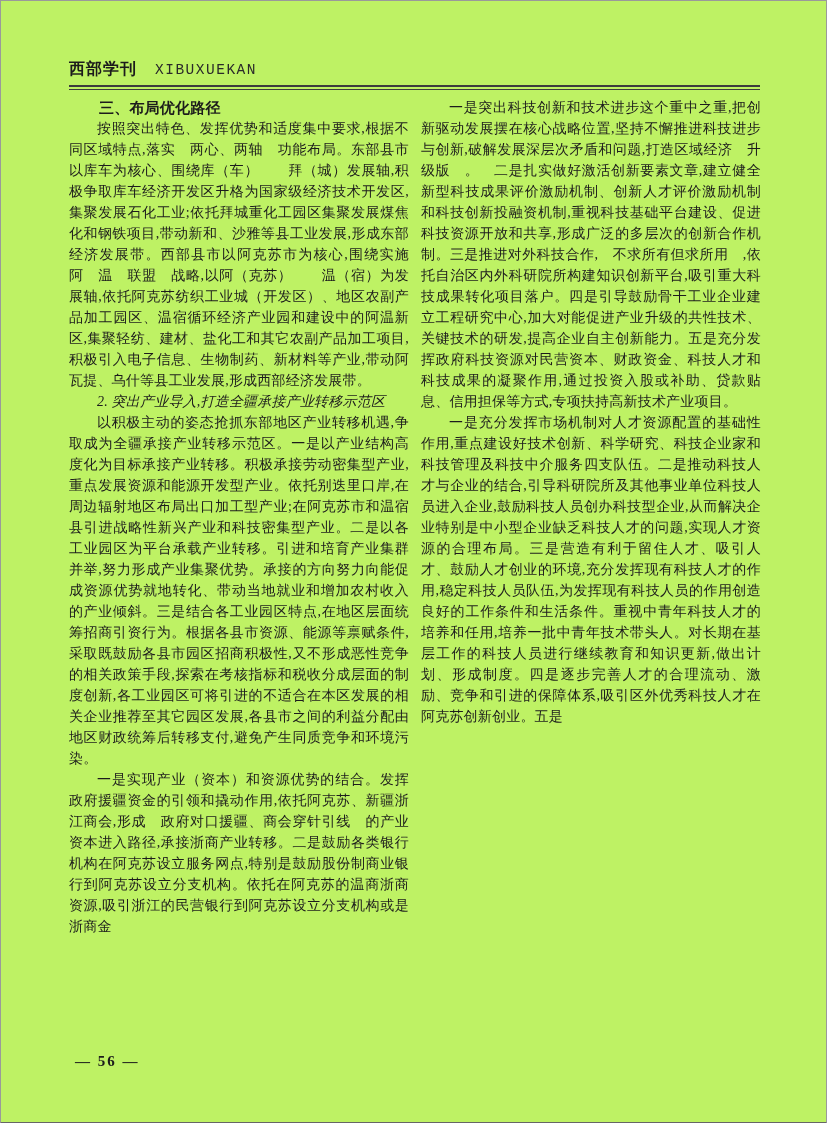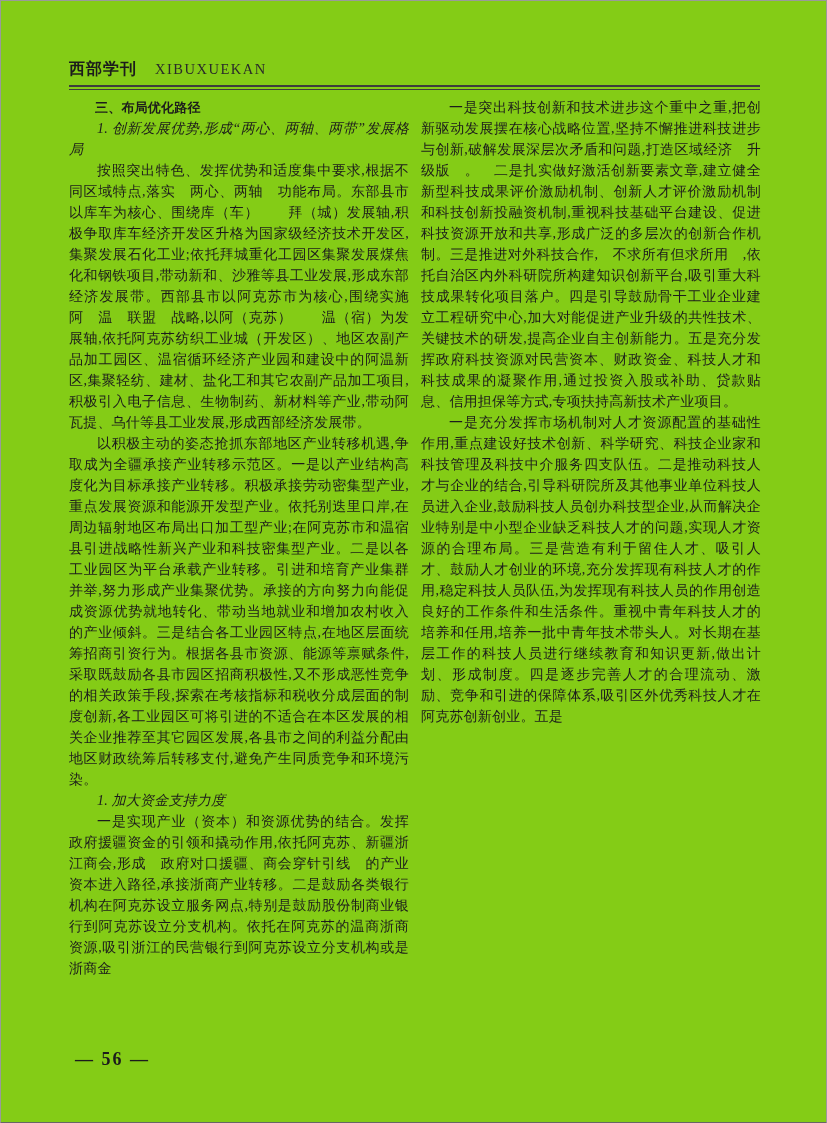--- a/index.html
+++ b/index.html
@@ -1,87 +1,86 @@
 <!DOCTYPE html>
 <html><head>
 <meta charset="utf-8">
 <style>
   html,body{margin:0;padding:0;background:#e8e8e8;}
   .page{
     position:relative;
     width:825px;height:1121px;
-    background:#84cc16;
+    background:#bef264;
     border:1px solid #9a9a9a;
     border-bottom:2px solid #666;
     overflow:hidden;
     font-family:"Liberation Serif","DejaVu Serif",serif;
     color:#1c1c1c;
   }
   .header{
     position:absolute;top:58px;left:68px;right:66px;
   }
   .header-row{display:flex;align-items:baseline;gap:18px;}
   .journal-cn{
     font-family:"Liberation Sans","DejaVu Sans",sans-serif;
     font-weight:bold;font-size:16px;letter-spacing:1px;
   }
   .journal-en{
-    font-family:Liberation Serif, serif;
+    font-family:Liberation Mono, monospace;
     font-size:14.5px;letter-spacing:1.5px;color:#2a2a2a;
   }
   .header-rule{
     margin-top:5px;height:2px;
     border-top:2px solid #3d3d3d;
     border-bottom:1px solid #3d3d3d;
   }
   .columns{
     position:absolute;top:96px;left:68px;width:692px;
     display:flex;gap:12px;
   }
   .col{
     width:340px;
     font-size:14px;line-height:21px;
     text-align:justify;
     letter-spacing:0.2px;
   }
   .block{margin:0;text-indent:2em;}
   .block.continuation{text-indent:0;}
   .block.heading{
-    font-family:Liberation Serif, serif;
-    font-weight:bold;font-size:13px;
+    font-family:Liberation Sans, sans-serif;
+    font-weight:bold;font-size:15px;
   }
   .block.subheading{
     font-style:italic;
   }
   .footer{
     position:absolute;left:74px;bottom:52px;
-    font-size:18px;font-weight:bold;letter-spacing:2px;
+    font-size:15px;font-weight:bold;letter-spacing:2px;
     font-family:"Liberation Serif","DejaVu Serif",serif;
   }
 </style>
 </head>
 <body>
 
 <div class="page">
 
   <div class="header">
     <div class="header-row">
       <span class="journal-cn">西部学刊</span>
       <span class="journal-en">XIBUXUEKAN</span>
     </div>
     <div class="header-rule"></div>
   </div>
 
   <div class="columns">
     <div class="col" id="col-left">
         <div class="block heading">三、布局优化路径</div>
-        <div class="block subheading">1. 创新发展优势,形成“两心、两轴、两带”发展格局</div>
         <div class="block paragraph">按照突出特色、发挥优势和适度集中要求,根据不同区域特点,落实　两心、两轴　功能布局。东部县市以库车为核心、围绕库（车）　　拜（城）发展轴,积极争取库车经济开发区升格为国家级经济技术开发区,集聚发展石化工业;依托拜城重化工园区集聚发展煤焦化和钢铁项目,带动新和、沙雅等县工业发展,形成东部经济发展带。西部县市以阿克苏市为核心,围绕实施　阿　温　联盟　战略,以阿（克苏）　　温（宿）为发展轴,依托阿克苏纺织工业城（开发区）、地区农副产品加工园区、温宿循环经济产业园和建设中的阿温新区,集聚轻纺、建材、盐化工和其它农副产品加工项目,积极引入电子信息、生物制药、新材料等产业,带动阿瓦提、乌什等县工业发展,形成西部经济发展带。</div>
+        <div class="block subheading">2. 突出产业导入,打造全疆承接产业转移示范区</div>
         <div class="block paragraph">以积极主动的姿态抢抓东部地区产业转移机遇,争取成为全疆承接产业转移示范区。一是以产业结构高度化为目标承接产业转移。积极承接劳动密集型产业,重点发展资源和能源开发型产业。依托别迭里口岸,在周边辐射地区布局出口加工型产业;在阿克苏市和温宿县引进战略性新兴产业和科技密集型产业。二是以各工业园区为平台承载产业转移。引进和培育产业集群并举,努力形成产业集聚优势。承接的方向努力向能促成资源优势就地转化、带动当地就业和增加农村收入的产业倾斜。三是结合各工业园区特点,在地区层面统筹招商引资行为。根据各县市资源、能源等禀赋条件,采取既鼓励各县市园区招商积极性,又不形成恶性竞争的相关政策手段,探索在考核指标和税收分成层面的制度创新,各工业园区可将引进的不适合在本区发展的相关企业推荐至其它园区发展,各县市之间的利益分配由地区财政统筹后转移支付,避免产生同质竞争和环境污染。</div>
-        <div class="block subheading">1. 加大资金支持力度</div>
         <div class="block paragraph">一是实现产业（资本）和资源优势的结合。发挥政府援疆资金的引领和撬动作用,依托阿克苏、新疆浙江商会,形成　政府对口援疆、商会穿针引线　的产业资本进入路径,承接浙商产业转移。二是鼓励各类银行机构在阿克苏设立服务网点,特别是鼓励股份制商业银行到阿克苏设立分支机构。依托在阿克苏的温商浙商资源,吸引浙江的民营银行到阿克苏设立分支机构或是　浙商金</div>
       </div>
     <div class="col" id="col-right">
         <div class="block paragraph">一是突出科技创新和技术进步这个重中之重,把创新驱动发展摆在核心战略位置,坚持不懈推进科技进步与创新,破解发展深层次矛盾和问题,打造区域经济　升级版　。　二是扎实做好激活创新要素文章,建立健全新型科技成果评价激励机制、创新人才评价激励机制和科技创新投融资机制,重视科技基础平台建设、促进科技资源开放和共享,形成广泛的多层次的创新合作机制。三是推进对外科技合作,　不求所有但求所用　,依托自治区内外科研院所构建知识创新平台,吸引重大科技成果转化项目落户。四是引导鼓励骨干工业企业建立工程研究中心,加大对能促进产业升级的共性技术、关键技术的研发,提高企业自主创新能力。五是充分发挥政府科技资源对民营资本、财政资金、科技人才和科技成果的凝聚作用,通过投资入股或补助、贷款贴息、信用担保等方式,专项扶持高新技术产业项目。</div>
         <div class="block paragraph">一是充分发挥市场机制对人才资源配置的基础性作用,重点建设好技术创新、科学研究、科技企业家和科技管理及科技中介服务四支队伍。二是推动科技人才与企业的结合,引导科研院所及其他事业单位科技人员进入企业,鼓励科技人员创办科技型企业,从而解决企业特别是中小型企业缺乏科技人才的问题,实现人才资源的合理布局。三是营造有利于留住人才、吸引人才、鼓励人才创业的环境,充分发挥现有科技人才的作用,稳定科技人员队伍,为发挥现有科技人员的作用创造良好的工作条件和生活条件。重视中青年科技人才的培养和任用,培养一批中青年技术带头人。对长期在基层工作的科技人员进行继续教育和知识更新,做出计划、形成制度。四是逐步完善人才的合理流动、激励、竞争和引进的保障体系,吸引区外优秀科技人才在阿克苏创新创业。五是</div>
       </div>
   </div>
 
   <div class="footer">— 56 —</div>
 

